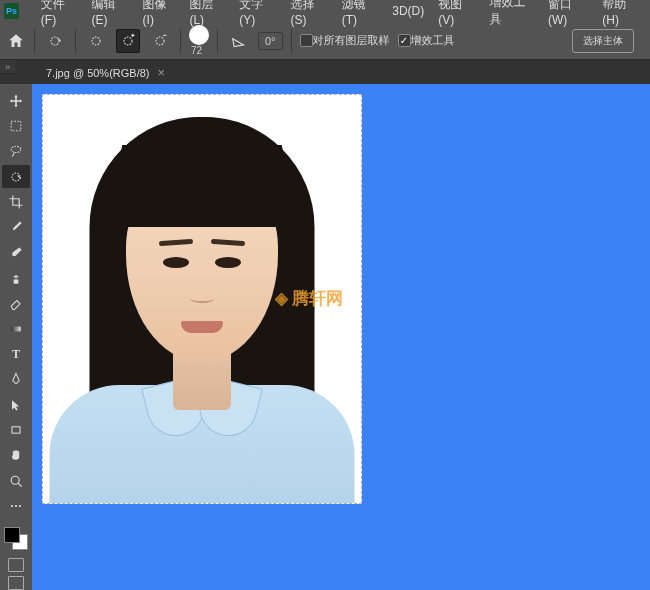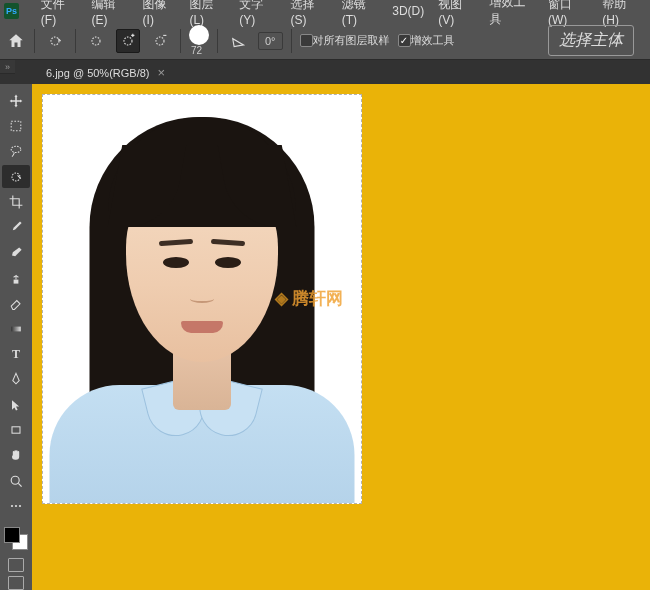--- a/index.html
+++ b/index.html
@@ -115,25 +115,24 @@
     }
     .cb.checked::after {
       content: '✓';
       color: #fff;
       font-size: 10px;
     }
     .select-btn {
       border: 1px solid #999;
       padding: 4px 10px;
       border-radius: 3px;
-      font-size: 16px;
+      font-size: 10px;
       color: #ddd;
       margin-left: auto;
       margin-right: 10px;
-      font-style: italic;
     }
     
     
     .panel-strip {
       position: absolute;
       left: 0;
       top: 60px;
       width: 15px;
       height: 14px;
       background: #383838;
@@ -238,21 +237,21 @@
     .mode-icon {
       width: 16px;
       height: 14px;
       border: 1px solid #aaa;
       border-radius: 1px;
     }
     
     
     .canvas-container {
       flex: 1;
-      background: #eab308;
+      background: #3b82f6;
       padding: 10px;
       position: relative;
       overflow: hidden;
     }
     .canvas {
       width: 320px;
       height: 410px;
       background: #fff;
       position: relative;
       border: 1px dashed rgba(128,128,128,0.6);
@@ -481,21 +480,21 @@
     <div class="cb checked"></div>
     <span>增效工具</span>
   </div>
   <div class="select-btn">选择主体</div>
 </div>
 
 <div class="panel-strip"></div>
 
 <div class="tab-bar">
   <div class="doc-tab">
-    <span>6.jpg @ 50%(RGB/8)</span>
+    <span>7.jpg @ 50%(RGB/8)</span>
     <span class="tab-close">×</span>
   </div>
 </div>
 
 <div class="main-area">
 
   <div class="tools-panel">
     <div class="tool">
         <svg viewBox="0 0 20 20">
           <path fill="#ddd" d="M10 2 l2 3h-1v4h4v-1l3 2-3 2v-1h-4v4h1l-2 3-2-3h1v-4H5v1l-3-2 3-2v1h4V5H8z"></path>

